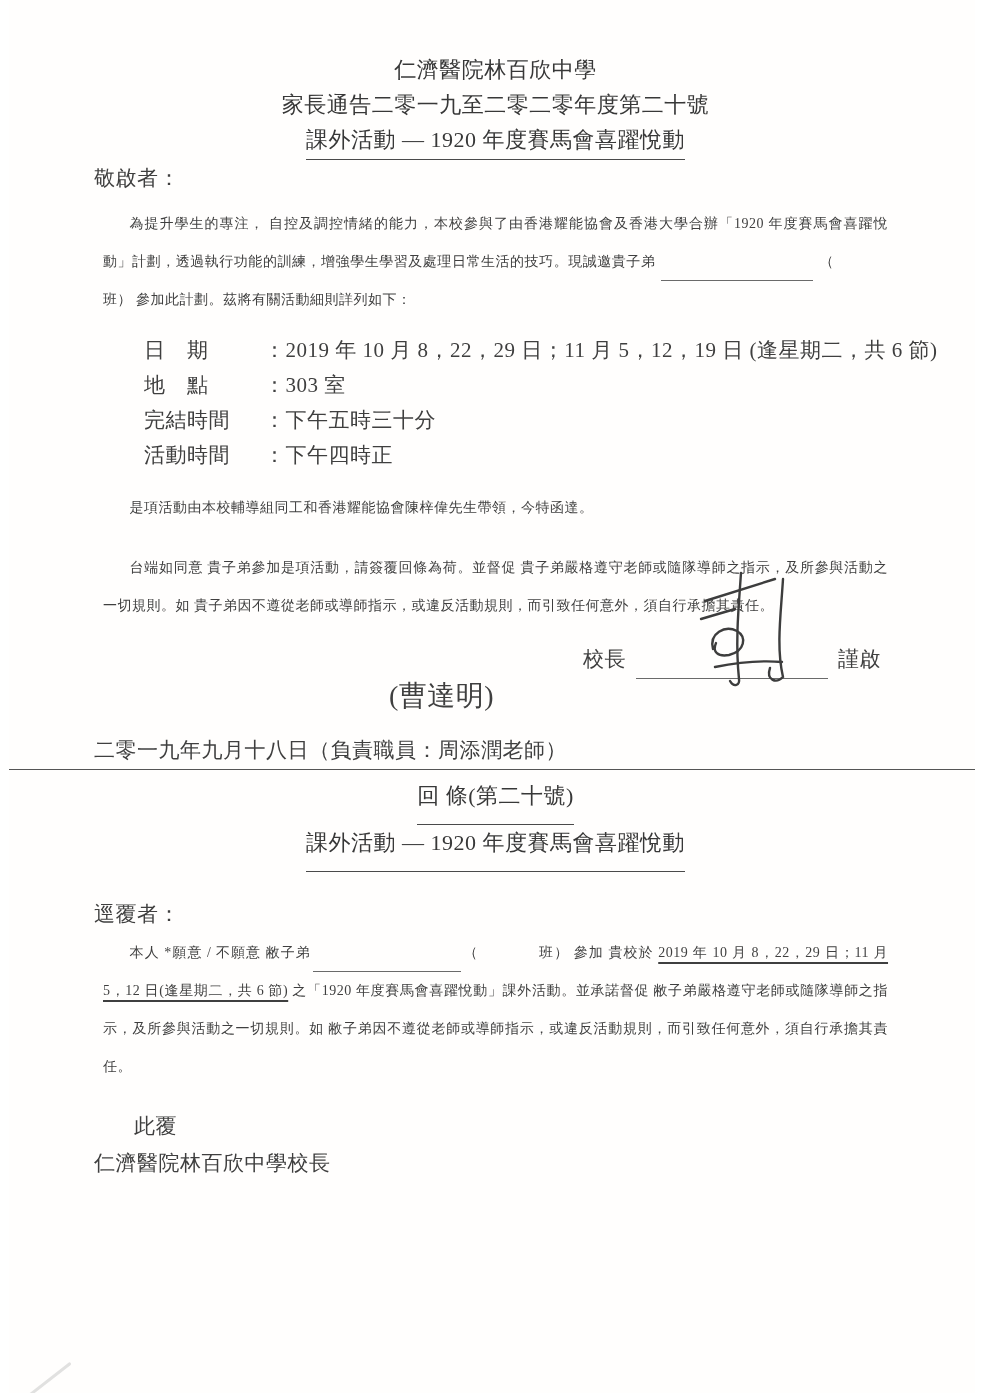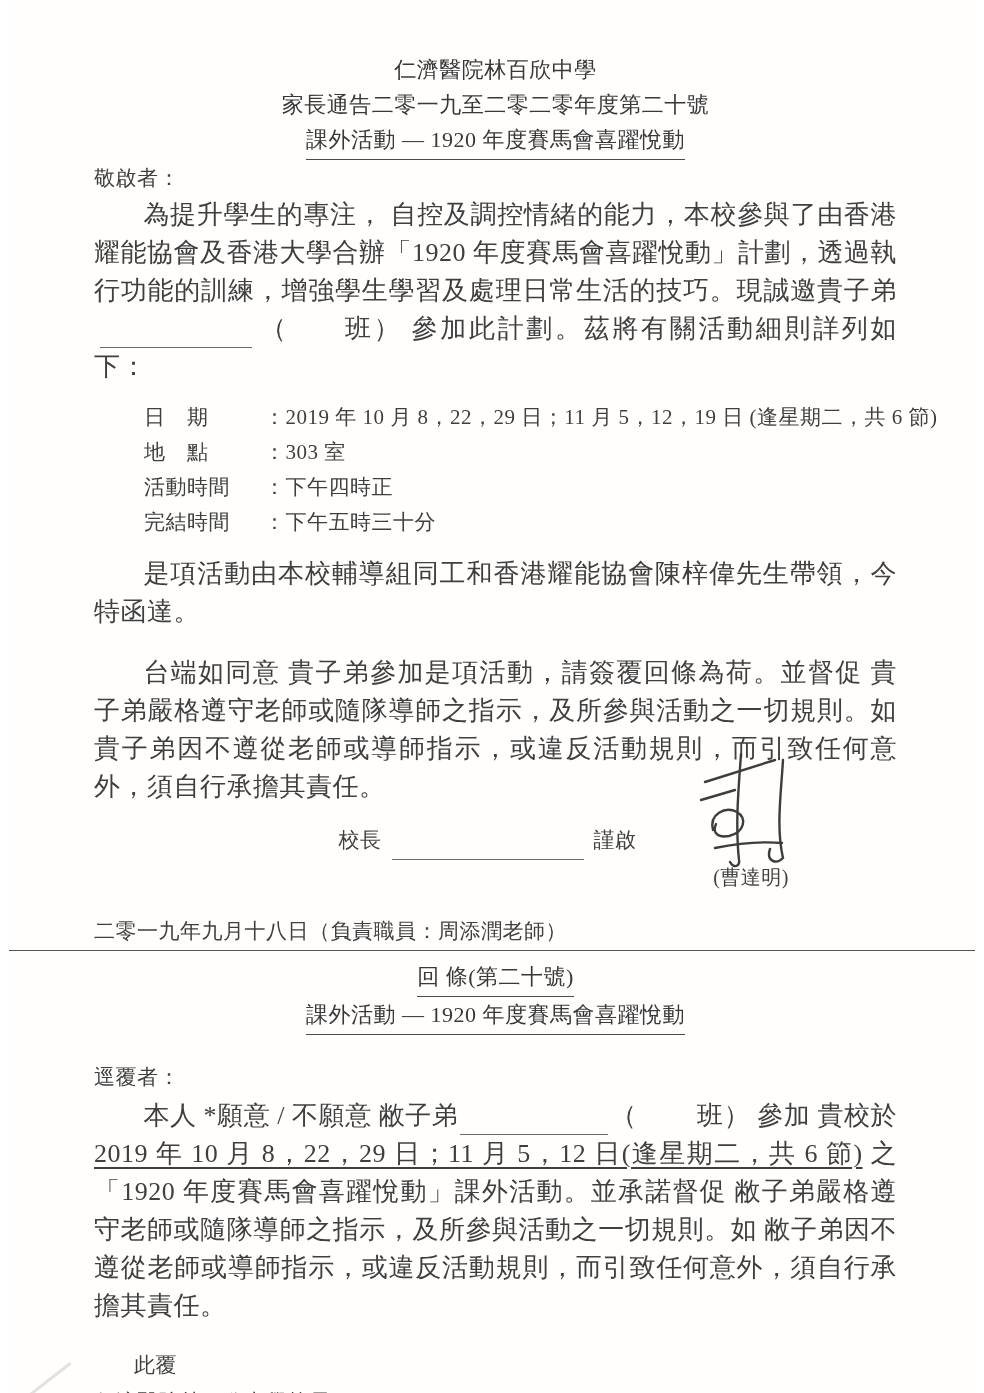--- a/index.html
+++ b/index.html
@@ -14,44 +14,44 @@
     overflow:hidden;
     font-family:"Liberation Serif","DejaVu Serif",serif;
     color:#3f3f3f;
     letter-spacing:0.5px;
   }
   
   .title-block{text-align:center;line-height:35px;font-size:22px;color:#383838;}
   .title-block .subject{display:inline-block;border-bottom:1.5px solid #4a4a4a;padding-bottom:2px;}
   
   .salutation{font-size:21px;line-height:36px;}
-  p.body-para{font-size:26px;line-height:38px;margin:0;text-align:justify;}
+  p.body-para{font-size:14px;line-height:38px;margin:9px;text-align:justify;}
   .indent{text-indent:1.9em;}
   .para1{margin-top:2px;}
   .blank-line{display:inline-block;border-bottom:1.5px solid #6a6a6a;height:22px;vertical-align:bottom;}
   .blank-main{width:152px;margin:0 6px;}
   .paren-gap-main{display:inline-block;width:54px;}
   .blank-reply{width:148px;margin:0 2px;}
   .paren-gap-reply{display:inline-block;width:60px;}
   
   .details{margin:14px 0 0 50px;font-size:21px;}
   .detail-row{line-height:35px;white-space:nowrap;}
   .detail-label{display:inline-block;width:120px;}
   
   .closing-block{margin-top:22px;font-size:21px;line-height:37px;}
   .closing-indent{padding-left:40px;}
-  .sig-row{position:relative;margin-top:14px;text-align:center;font-size:21px;line-height:40px;padding-right:16px;}
+  .sig-row{position:relative;margin-top:14px;text-align:right;font-size:21px;line-height:40px;padding-right:16px;}
   .sig-line{display:inline-block;width:192px;border-bottom:1.5px solid #6a6a6a;height:26px;vertical-align:bottom;margin:0 10px;}
-  .sig-name{text-align:right;padding-right:108px;font-size:20px;line-height:34px;}
+  .sig-name{text-align:center;padding-right:108px;font-size:28px;line-height:34px;}
   .sig-svg{position:absolute;right:72px;bottom:-12px;pointer-events:none;}
   
   .date-row{margin-top:18px;font-size:21px;line-height:38px;border-bottom:1.6px solid #555;
             margin-left:-85px;margin-right:-78px;padding-left:85px;padding-right:78px;}
   .reply-head{text-align:center;font-size:22px;line-height:35px;margin-top:8px;color:#383838;}
-  .reply-head .u{display:inline-block;border-bottom:1.5px solid #4a4a4a;padding-bottom:2px;}
+  .reply-head .u{display:inline-block;border-bottom:1.5px solid #4a4a4a;padding-bottom:11px;}
   .u-dates{text-decoration:underline;text-underline-offset:5px;text-decoration-thickness:1.5px;}
   
   .scan-artifact{position:absolute;left:8px;bottom:10px;width:60px;height:3px;background:#c9c9c9;transform:rotate(-38deg);opacity:.55;border-radius:2px;}
 </style>
 </head>
 <body>
 
 <div class="page">
 
   <div class="title-block">
@@ -62,22 +62,22 @@
 
   <div class="salutation">敬啟者：</div>
 
   <p class="body-para para1 indent">
     <span>為提升學生的專注， 自控及調控情緒的能力，本校參與了由香港耀能協會及香港大學合辦「1920 年度賽馬會喜躍悅動」計劃，透過執行功能的訓練，增強學生學習及處理日常生活的技巧。現誠邀貴子弟</span><span class="blank-line blank-main"></span><span>（</span><span class="paren-gap-main"></span><span>班） 參加此計劃。茲將有關活動細則詳列如下：</span>
   </p>
 
   <div class="details">
     <div class="detail-row"><span class="detail-label">日　期</span><span>：2019 年 10 月 8，22，29 日；11 月 5，12，19 日 (逢星期二，共 6 節)</span></div>
     <div class="detail-row"><span class="detail-label">地　點</span><span>：303 室</span></div>
+    <div class="detail-row"><span class="detail-label">完結時間</span><span>：下午五時三十分</span></div>
     <div class="detail-row"><span class="detail-label">活動時間</span><span>：下午四時正</span></div>
-    <div class="detail-row"><span class="detail-label">完結時間</span><span>：下午五時三十分</span></div>
   </div>
 
   <p class="body-para indent" style="margin-top:16px;font-family:Liberation Mono, monospace;">是項活動由本校輔導組同工和香港耀能協會陳梓偉先生帶領，今特函達。</p>
 
   <p class="body-para indent" style="margin-top:22px;">台端如同意 貴子弟參加是項活動，請簽覆回條為荷。並督促 貴子弟嚴格遵守老師或隨隊導師之指示，及所參與活動之一切規則。如 貴子弟因不遵從老師或導師指示，或違反活動規則，而引致任何意外，須自行承擔其責任。</p>
 
 
   <div class="sig-row">
     <svg class="sig-svg" width="170" height="122" viewBox="0 0 170 122">
       <g fill="none" stroke="#3d3d3d" stroke-width="2.4" stroke-linecap="round">

